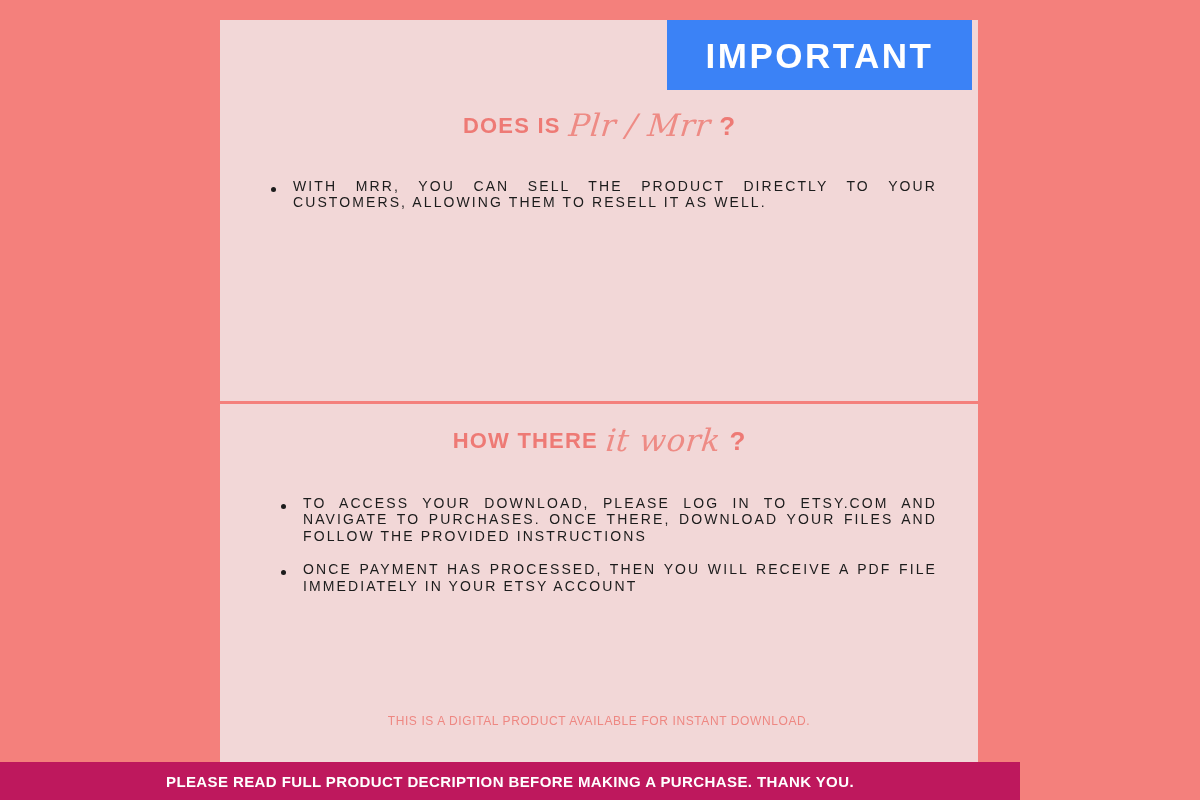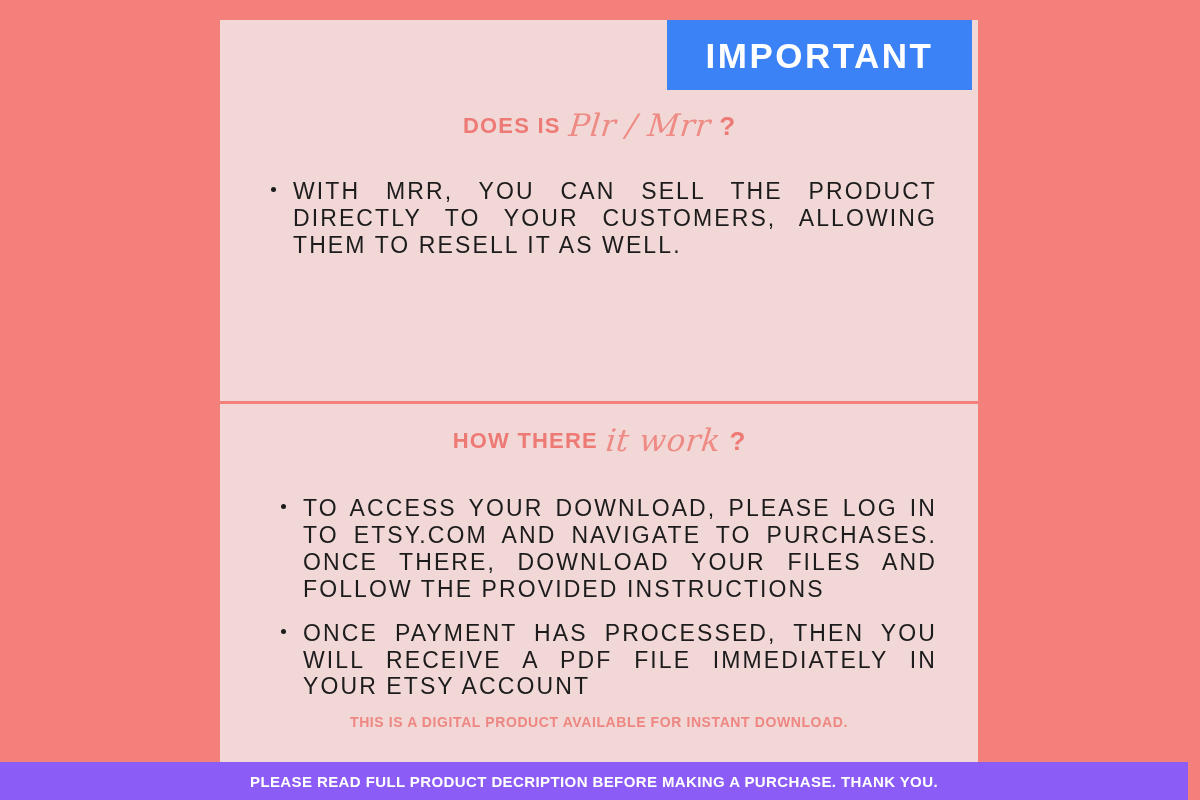--- a/index.html
+++ b/index.html
@@ -107,21 +107,21 @@
 
   
   .bullets {
     list-style: none;
     margin: 0;
     padding: 0;
   }
   .bullets li {
     position: relative;
     color: #1C1C1C;
-    font-size: 23px;
+    font-size: 14px;
     line-height: 1.17;
     letter-spacing: 2.1px;
     text-align: justify;
     text-transform: uppercase;
     padding-left: 28px;
     margin-bottom: 17px;
   }
   .bullets li::before {
     content: "";
     position: absolute;
@@ -152,38 +152,38 @@
   
   .notes {
     position: absolute;
     left: 0;
     top: 690px;
     width: 758px;
     text-align: center;
   }
   .notes .note-line {
     color: #EE8782;
-    font-size: 14px;
-    font-weight: bold;
+    font-size: 12px;
+    font-weight: normal;
     letter-spacing: 0.6px;
     line-height: 1.85;
     text-transform: uppercase;
   }
 
   
   .footer {
     position: absolute;
     left: 0;
     top: 762px;
-    width: 1188px;
+    width: 1020px;
     height: 38px;
     display: flex;
     align-items: center;
     justify-content: center;
-    background: #8b5cf6;
+    background: #be185d;
   }
   .footer .footer-text {
     color: #FFFFFF;
     font-size: 15px;
     font-weight: bold;
     letter-spacing: 0.4px;
     text-transform: uppercase;
     white-space: nowrap;
   }
 </style>

